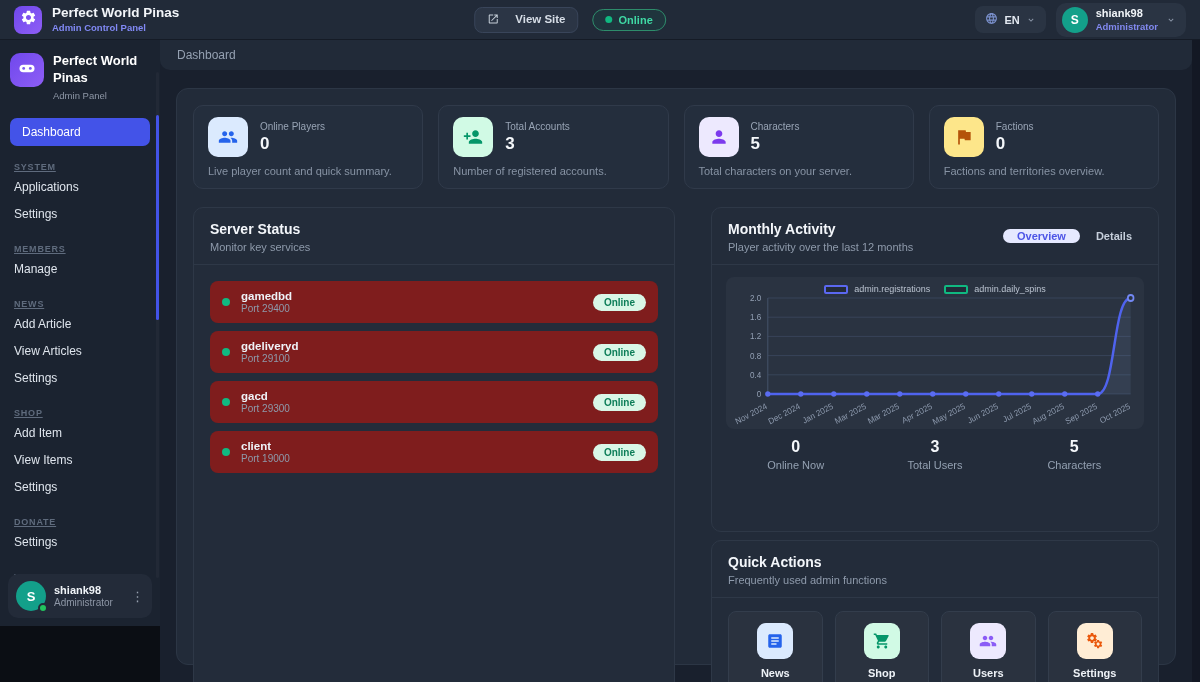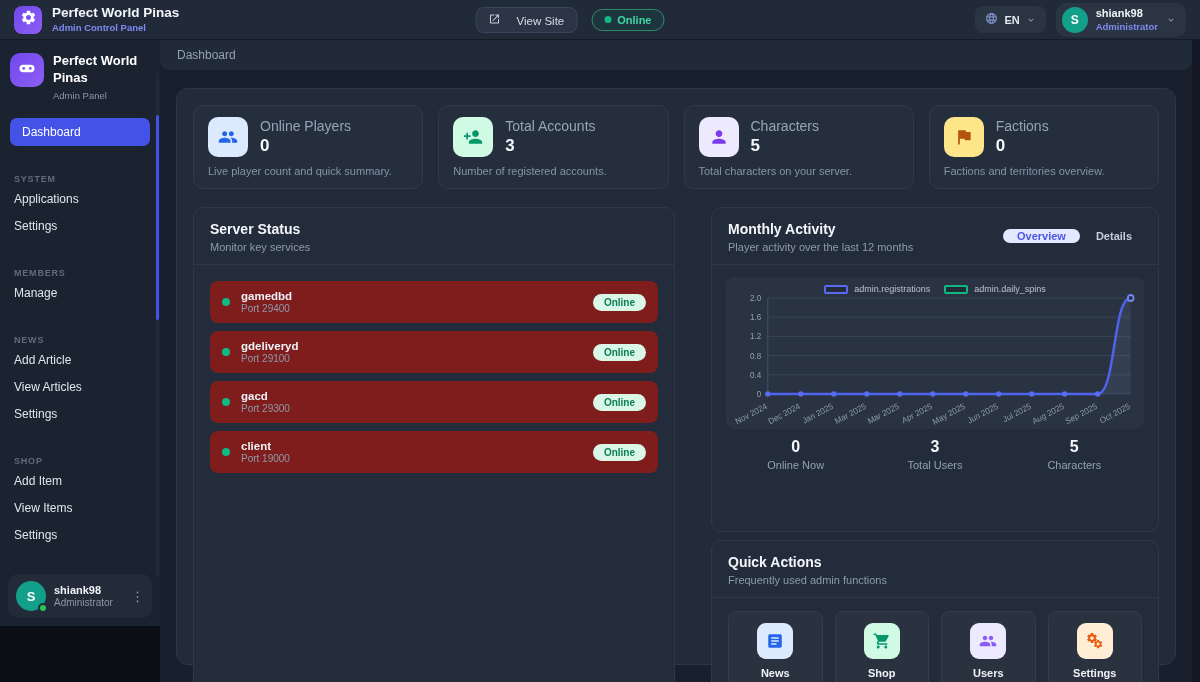--- a/index.html
+++ b/index.html
@@ -7,22 +7,22 @@
   body { font-family:"Liberation Sans", sans-serif; background:#10151f; position:relative; }
 
   
   .topbar { position:absolute; left:0; top:0; width:1200px; height:40px; background:#212a38;
             border-bottom:1px solid #151b26; display:flex; align-items:center; padding:0 14px; z-index:9; }
   .logo-sq { width:28px; height:28px; border-radius:8px; background:linear-gradient(135deg,#7048ec,#8e5ef6);
              display:flex; align-items:center; justify-content:center; margin-right:10px; flex:none; }
   .brand-title { font-size:13.5px; font-weight:bold; color:#f2f5f9; line-height:1.1; }
   .brand-sub { font-size:9.5px; font-weight:bold; color:#8189f5; margin-top:2px; }
   .topbar-center { position:absolute; left:47.5%; transform:translateX(-50%); display:flex; gap:14px; align-items:center; }
-  .view-site-btn { display:flex; align-items:flex-end; gap:16px; background:#2b3545; border:1px solid #39455a;
-                   border-radius:8px; padding:5px 12px; color:#d6dde6; font-size:11.5px; font-weight:normal; cursor:pointer; }
+  .view-site-btn { display:flex; align-items:flex-start; gap:16px; background:#2b3545; border:1px solid #39455a;
+                   border-radius:8px; padding:5px 12px; color:#d6dde6; font-size:11.5px; font-weight:bold; cursor:pointer; }
   .online-badge { display:flex; align-items:center; gap:6px; background:rgba(16,185,129,0.08);
                   border:1px solid #2e8c6b; border-radius:999px; padding:4px 12px; color:#3fd9a4;
                   font-size:11px; font-weight:bold; }
   .gdot { width:7px; height:7px; border-radius:50%; background:#10b981; }
   .topbar-right { margin-left:auto; display:flex; gap:10px; align-items:center; }
   .lang-pill { display:flex; align-items:center; gap:6px; background:#2a3443; border-radius:8px;
                padding:6px 10px; color:#e3e9f1; font-size:11px; font-weight:bold; cursor:pointer; }
   .user-pill { display:flex; align-items:center; gap:8px; background:#2a3443; border-radius:10px;
                padding:4px 10px 4px 6px; cursor:pointer; }
   .avatar { width:26px; height:26px; border-radius:50%; background:#13a08a; color:#fff; font-weight:bold;
@@ -34,21 +34,21 @@
   
   .sidebar-col { position:absolute; left:0; top:40px; width:160px; height:642px; background:#0b0e14; }
   .sidebar { position:absolute; left:0; top:0; width:160px; height:586px; background:#1b2330; overflow:hidden; }
   .sb-brand { display:flex; padding:13px 10px 10px; gap:9px; }
   .sb-logo { width:34px; height:34px; border-radius:10px; background:linear-gradient(135deg,#7048ec,#8e5ef6);
              flex:none; display:flex; align-items:center; justify-content:center; }
   .sb-title { font-size:13px; font-weight:bold; color:#fff; line-height:1.3; }
   .sb-sub { font-size:9.5px; color:#8d96a5; margin-top:3px; }
   .nav-active { margin:7px 10px 0; background:#4353e8; color:#fff; font-size:12px;
                 padding:7px 12px; border-radius:7px; cursor:pointer; }
-  .nav-heading { font-size:9px; font-weight:bold; color:#5f6b7d; letter-spacing:0.8px; margin:28px 14px 2px; }
+  .nav-heading { font-size:9px; font-weight:bold; color:#5f6b7d; letter-spacing:0.8px; margin:16px 14px 2px;text-decoration:underline; }
   .nav-item { font-size:12px; color:#dfe5ed; padding:6.5px 14px; cursor:pointer; }
   .sb-user { position:absolute; left:8px; right:8px; bottom:8px; background:#232b39; border-radius:10px;
              padding:7px 8px; display:flex; align-items:center; gap:8px; cursor:pointer; }
   .sb-avatar { position:relative; width:30px; height:30px; border-radius:50%; background:#13a08a; color:#fff;
                font-weight:bold; font-size:13px; display:flex; align-items:center; justify-content:center; flex:none; }
   .status-dot { position:absolute; right:-2px; bottom:-2px; width:10px; height:10px; border-radius:50%;
                 background:#22c55e; border:2px solid #232b39; }
   .sb-user-name { font-size:11px; font-weight:bold; color:#f0f4f8; }
   .sb-user-role { font-size:10px; color:#8d96a5; margin-top:1px; }
   .kebab { margin-left:auto; color:#98a2b0; font-size:13px; cursor:pointer; }
@@ -60,21 +60,21 @@
   .page-strip { position:absolute; right:0; top:0; width:8px; height:642px; background:#131824; }
   .crumbbar { height:30px; background:#212a38; border-radius:0 0 10px 10px; margin-right:8px;
               display:flex; align-items:center; padding-left:17px; font-size:12px; color:#95a1b2; }
   .container { margin:18px 24px 0 16px; height:577px; background:#222b39; border:1px solid #2c3645;
                border-radius:12px; padding:16px; }
 
   .stats-grid { display:grid; grid-template-columns:repeat(4,1fr); gap:15px; }
   .stat-card { height:84px; background:#242e3d; border:1px solid #303a4a; border-radius:10px; padding:11px 14px; }
   .stat-top { display:flex; gap:12px; align-items:center; }
   .stat-icon { width:40px; height:40px; border-radius:10px; display:flex; align-items:center; justify-content:center; flex:none; }
-  .stat-label { font-size:14px; color:#98a4b5; }
+  .stat-label { font-size:10px; color:#98a4b5; }
   .stat-value { font-size:17px; font-weight:bold; color:#f4f7fa; margin-top:2px; }
   .stat-desc { font-size:11px; color:#8793a4; margin-top:8px; }
 
   .cols { display:grid; grid-template-columns:482px 1fr; gap:36px; margin-top:18px; height:442px; }
   .panel { background:#232c3a; border:1px solid #2e3847; border-radius:10px; overflow:hidden; }
   .panel-head { padding:13px 16px 11px; border-bottom:1px solid #2e3847; }
   .panel-title { font-size:14px; font-weight:bold; color:#f3f6fa; }
   .panel-sub { font-size:11px; color:#8e9aab; margin-top:4px; }
 
   .svc-rows { padding:16px; display:flex; flex-direction:column; gap:8px; }

